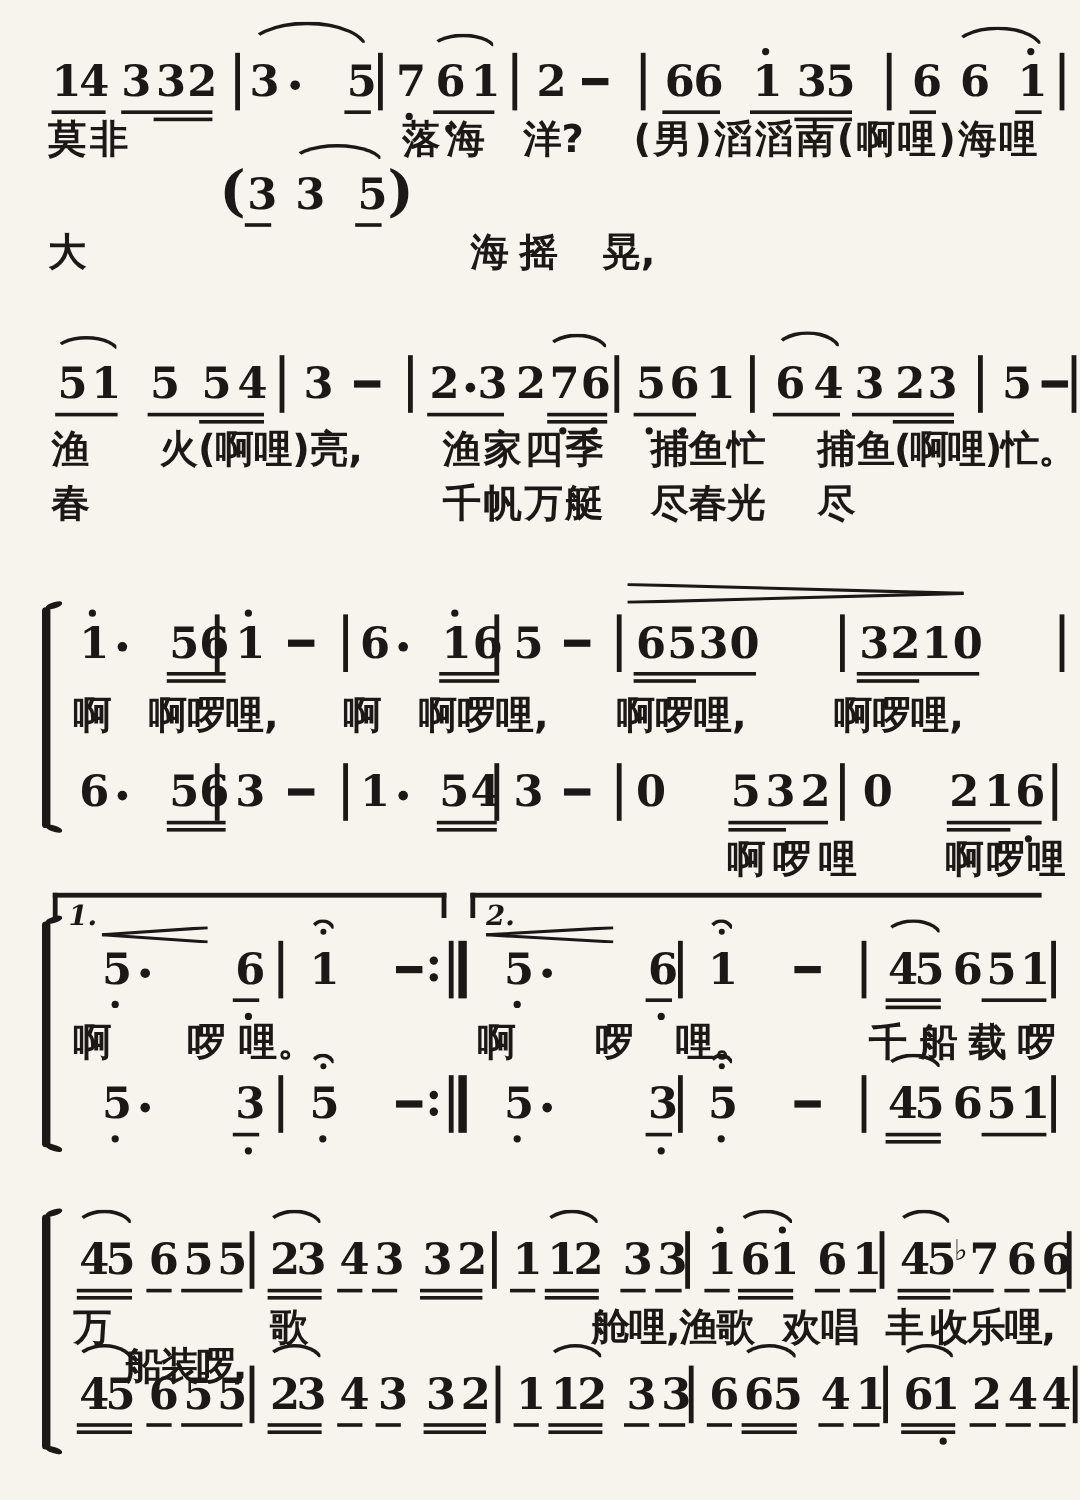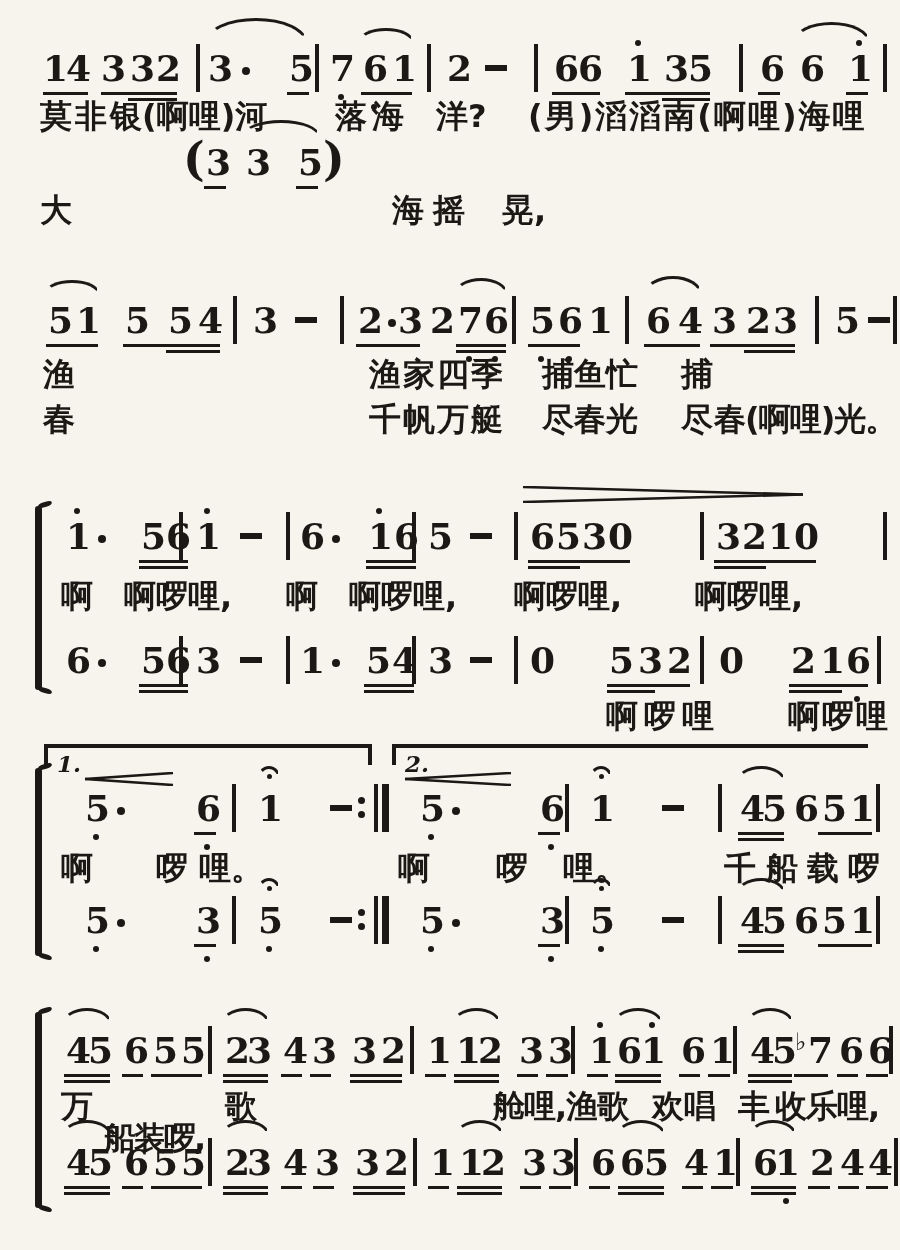--- a/index.html
+++ b/index.html
@@ -423,38 +423,38 @@
     <div class="ul" style="left: 808px; top: 1186px; width: 22px;"></div>
     <div class="ul" style="left: 838px; top: 1186px; width: 21px;"></div>
     <div class="ul" style="left: 866px; top: 1186px; width: 22px;"></div>
     <div class="slur" style="left: 62px; top: 1120px; width: 50px; height: 16px;"></div>
     <div class="slur" style="left: 221px; top: 1120px; width: 49px; height: 16px;"></div>
     <div class="slur" style="left: 455px; top: 1120px; width: 49px; height: 16px;"></div>
     <div class="slur" style="left: 616px; top: 1120px; width: 50px; height: 16px;"></div>
     <div class="slur" style="left: 749px; top: 1120px; width: 48px; height: 16px;"></div>
     <div class="lyric" style="left: 40px; top: 100px;">莫</div>
     <div class="lyric" style="left: 75px; top: 100px;">非</div>
-    <div class="lyric" style="left: 110px; top: 100px;">银(啊哩)河</div>
     <div class="lyric" style="left: 335px; top: 100px;">落</div>
     <div class="lyric" style="left: 372px; top: 100px;">海</div>
     <div class="lyric" style="left: 436px; top: 100px;">洋?</div>
     <div class="lyric" style="left: 528px; top: 100px; letter-spacing: 2px;">(男)滔滔南(啊哩)海哩</div>
     <div class="lyric" style="left: 40px; top: 194px;">大</div>
     <div class="lyric" style="left: 392px; top: 194px;">海</div>
     <div class="lyric" style="left: 433px; top: 194px;">摇</div>
     <div class="lyric" style="left: 502px; top: 194px;">晃,</div>
     <div class="lyric" style="left: 43px; top: 358px;">渔</div>
+    <div class="lyric" style="left: 133px; top: 358px;">火(啊哩)亮,</div>
     <div class="lyric" style="left: 369px; top: 358px; letter-spacing: 2px;">渔家四季</div>
     <div class="lyric" style="left: 542px; top: 358px;">捕鱼忙</div>
     <div class="lyric" style="left: 681px; top: 358px;">捕</div>
+    <div class="lyric" style="left: 714px; top: 358px; letter-spacing: -1px;">鱼(啊哩)忙。</div>
     <div class="lyric" style="left: 43px; top: 403px;">春</div>
     <div class="lyric" style="left: 369px; top: 403px; letter-spacing: 2px;">千帆万艇</div>
     <div class="lyric" style="left: 542px; top: 403px;">尽春光</div>
     <div class="lyric" style="left: 681px; top: 403px;">尽</div>
-    <div class="lyric" style="left: 714px; top: 403px; letter-spacing: -1px;">春(啊哩)光。</div>
     <div class="lyric" style="left: 61px; top: 580px;">啊</div>
     <div class="lyric" style="left: 124px; top: 580px;">啊啰哩,</div>
     <div class="lyric" style="left: 286px; top: 580px;">啊</div>
     <div class="lyric" style="left: 349px; top: 580px;">啊啰哩,</div>
     <div class="lyric" style="left: 514px; top: 580px;">啊啰哩,</div>
     <div class="lyric" style="left: 695px; top: 580px;">啊啰哩,</div>
     <div class="lyric" style="left: 606px; top: 700px; letter-spacing: 6px;">啊啰哩</div>
     <div class="lyric" style="left: 788px; top: 700px; letter-spacing: 2px;">啊啰哩</div>
     <div class="lyric" style="left: 61px; top: 852px;">啊</div>
     <div class="lyric" style="left: 156px; top: 852px;">啰</div>

